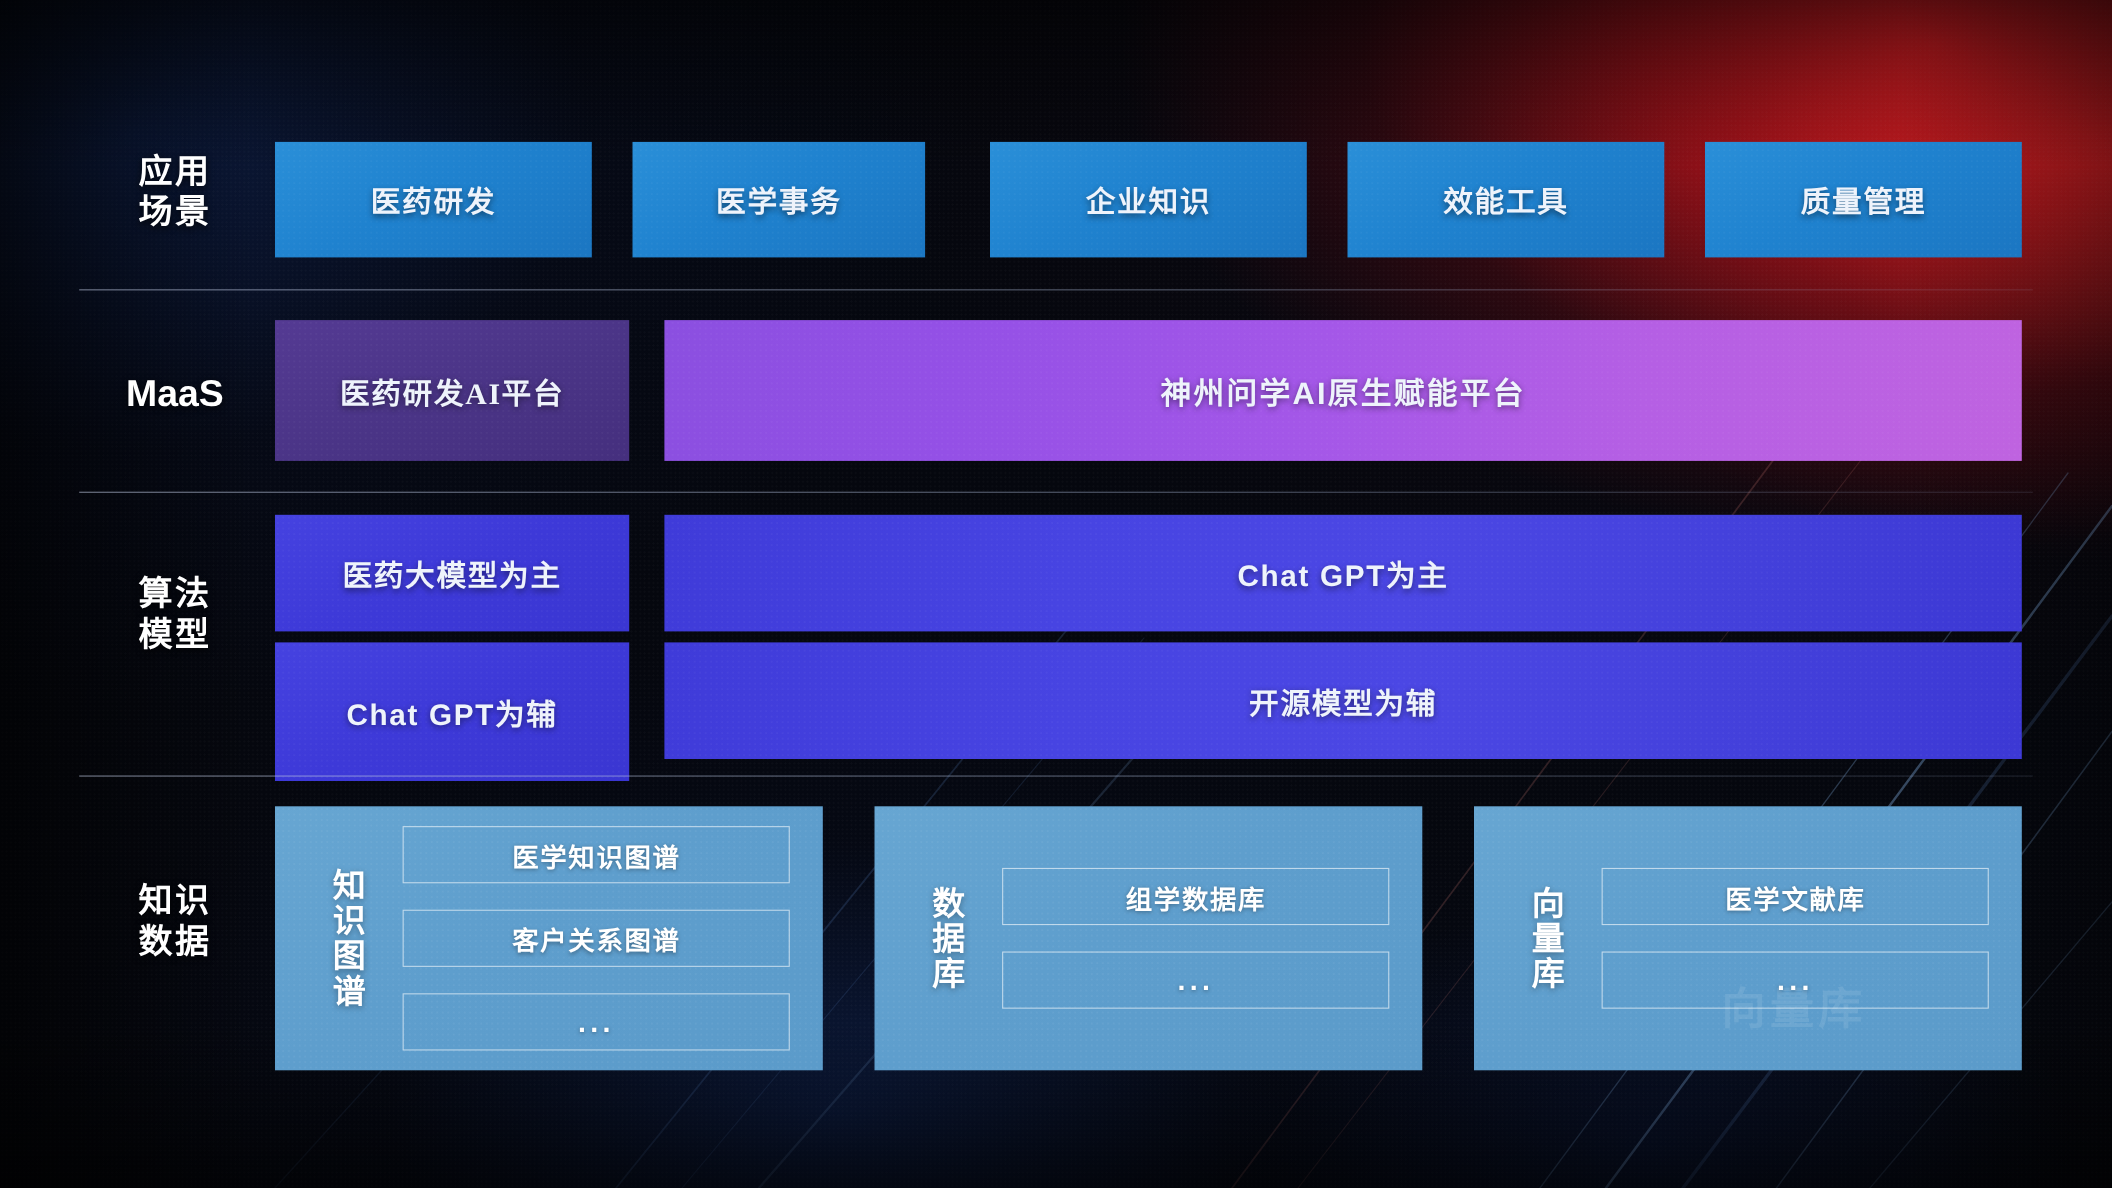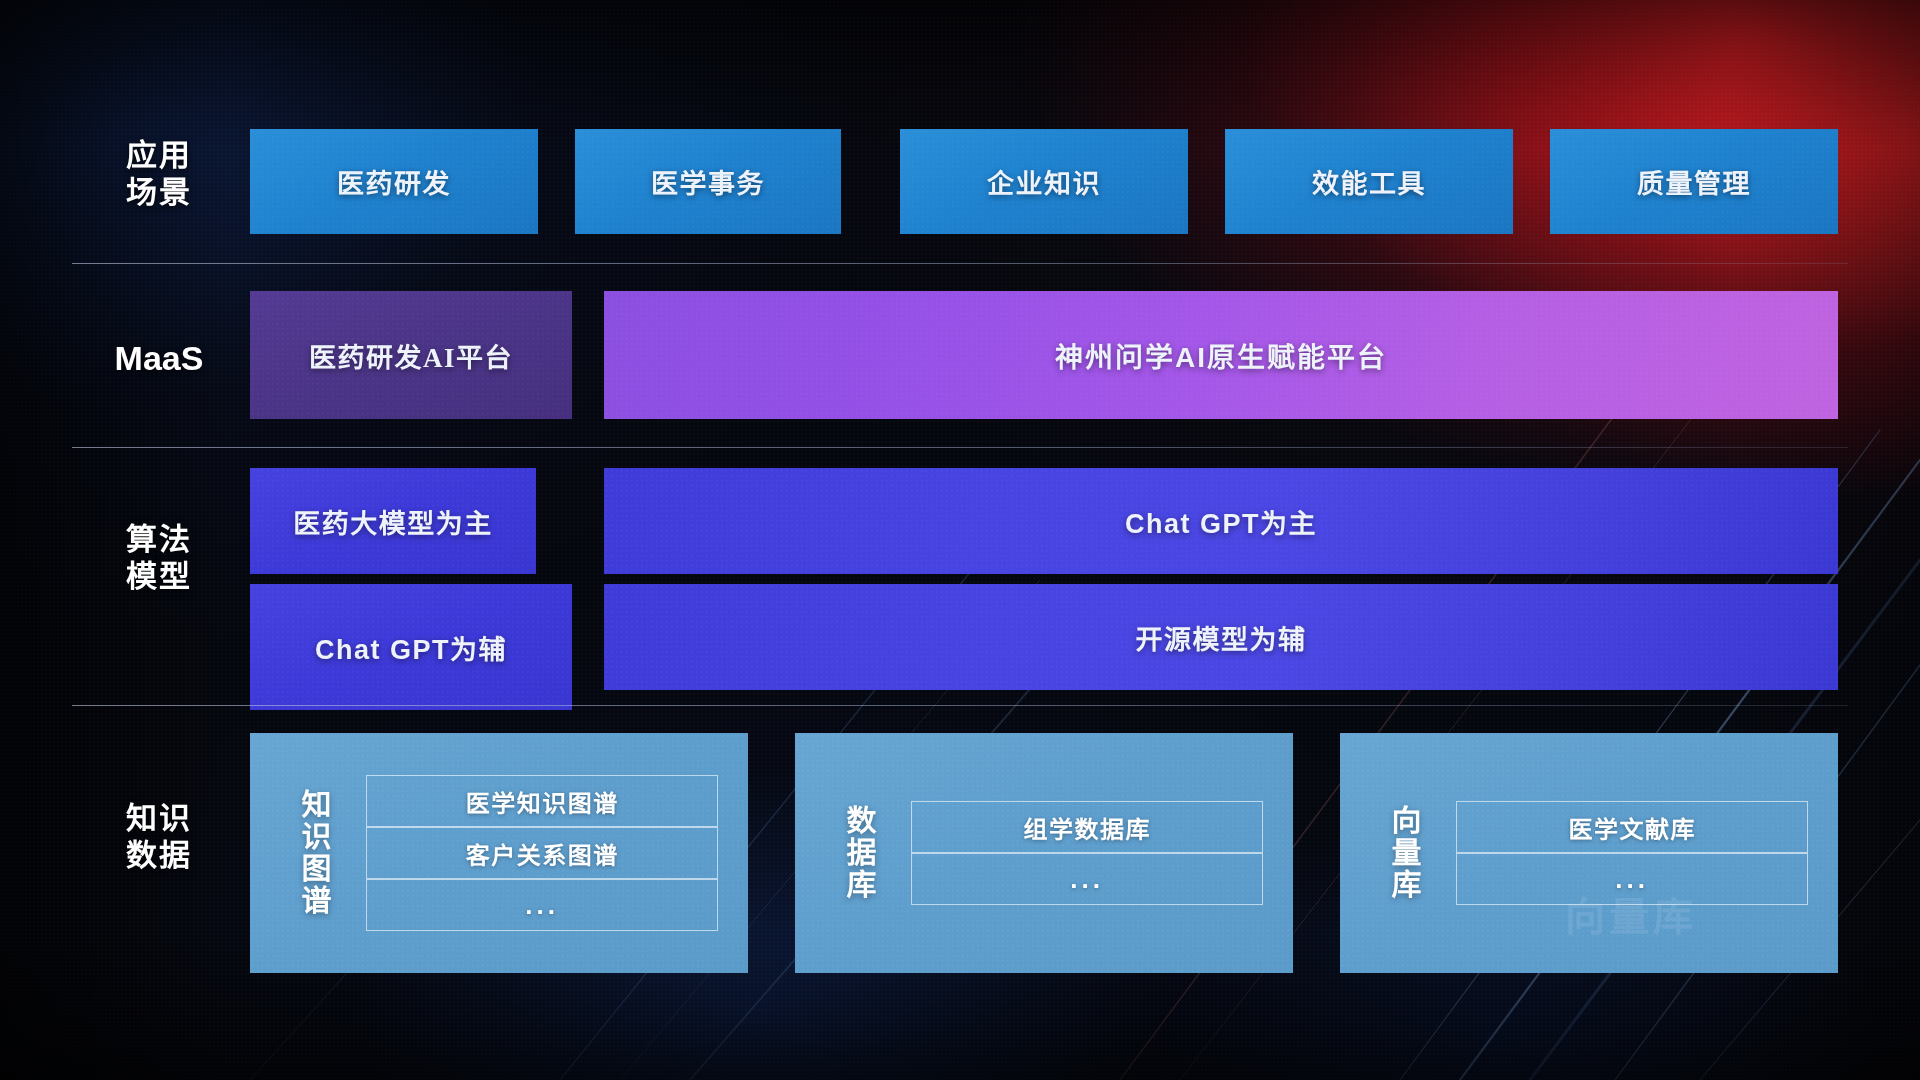--- a/index.html
+++ b/index.html
@@ -141,21 +141,21 @@
     letter-spacing:2px;
     text-align:center;
     writing-mode:vertical-rl;
     text-orientation:upright;
     margin-left:44px;
     text-shadow:0 2px 6px rgba(0,0,0,.35);
   }
   .kd-items {
     position:relative; z-index:2;
     display:flex; flex-direction:column;
-    gap:0;
+    gap:24px;
     margin-left:34px;
     flex:1;
     padding-right:30px;
   }
   .kd-item {
     border:1px solid rgba(255,255,255,0.60);
     height:52px;
     display:flex; align-items:center; justify-content:center;
     color:#ffffff; font-weight:bold;
     font-size:24px; letter-spacing:1.5px;
@@ -245,21 +245,21 @@
     </div>
     <div class="card maas-bright" style="left:604px; top:291px; width:1234px; height:128px;">
       <span>神州问学AI原生赋能平台</span>
     </div>
 
     <div class="divider" style="top:447px;"></div>
 
     <div class="row-label" style="top:521px;">算法
 模型</div>
 
-    <div class="card algo-card" style="left:250px; top:468px; width:286px; height:106px;">
+    <div class="card algo-card" style="left:250px; top:468px; width:322px; height:106px;">
       <span>医药大模型为主</span>
     </div>
     <div class="card algo-wide" style="left:604px; top:468px; width:1234px; height:106px;">
       <span>Chat GPT为主</span>
     </div>
 
     <div class="card algo-card" style="left:250px; top:584px; width:322px; height:126px;">
       <span>Chat GPT为辅</span>
     </div>
     <div class="card algo-wide" style="left:604px; top:584px; width:1234px; height:106px;">

